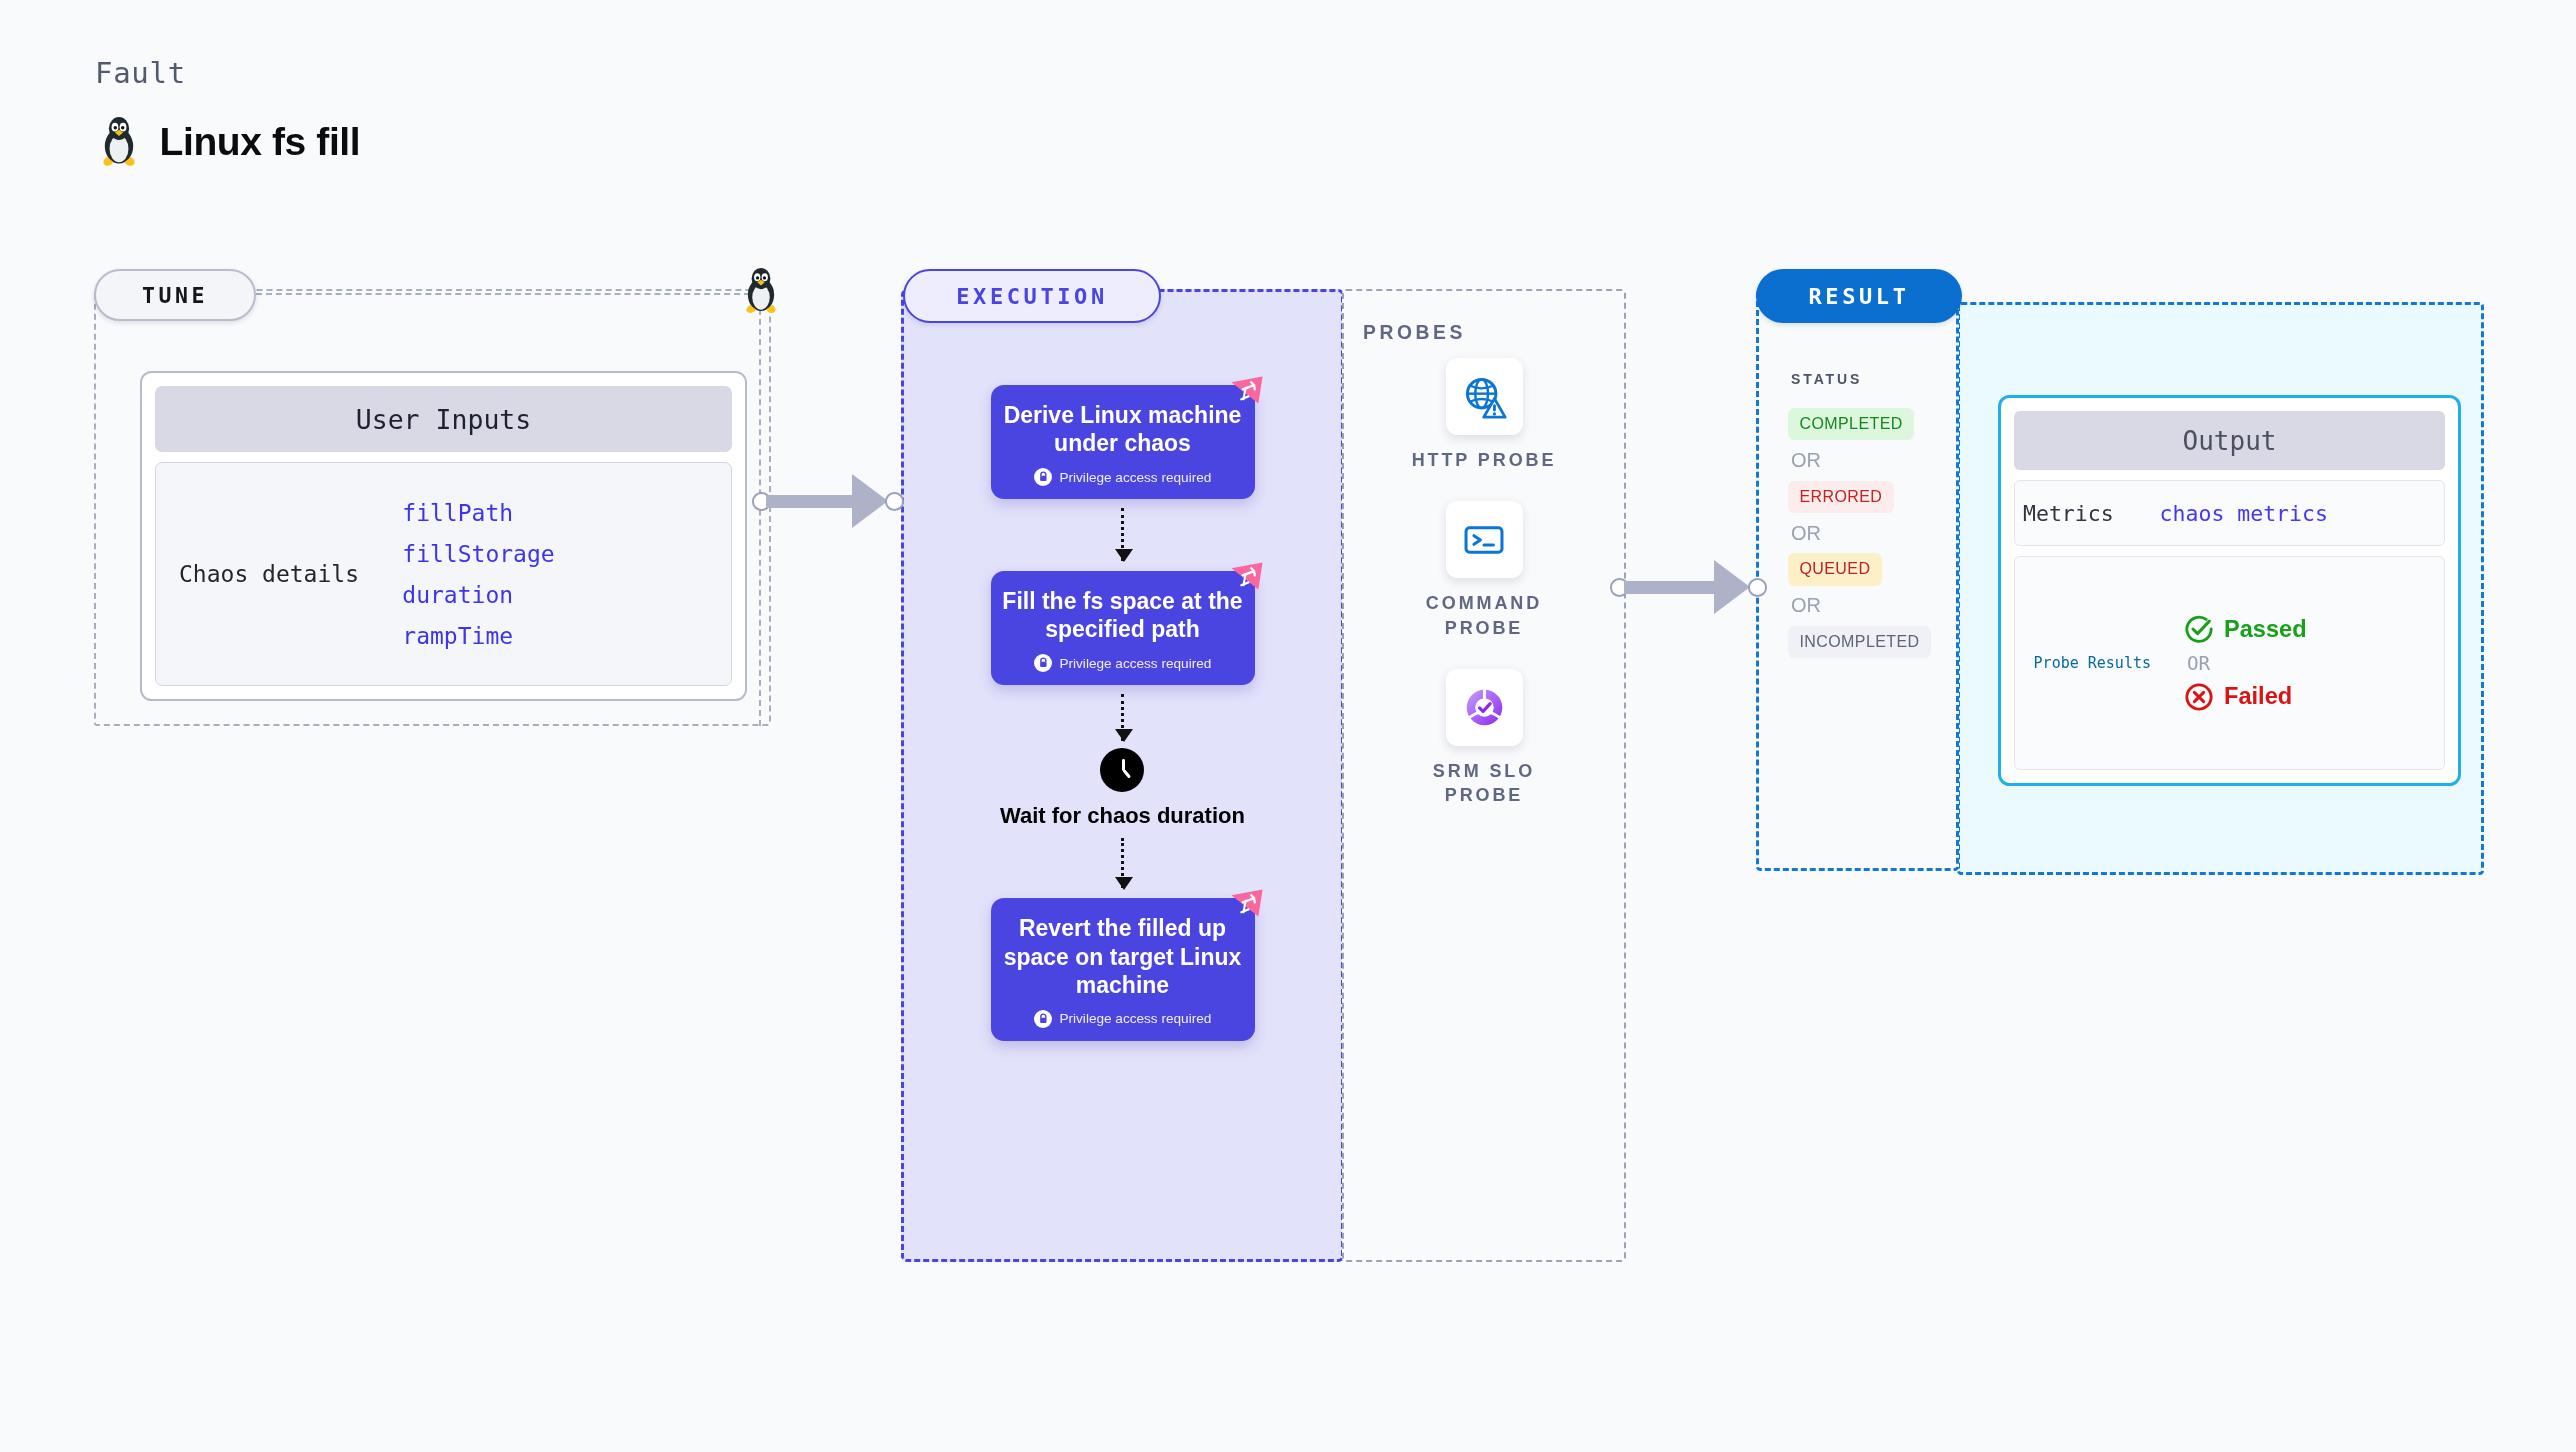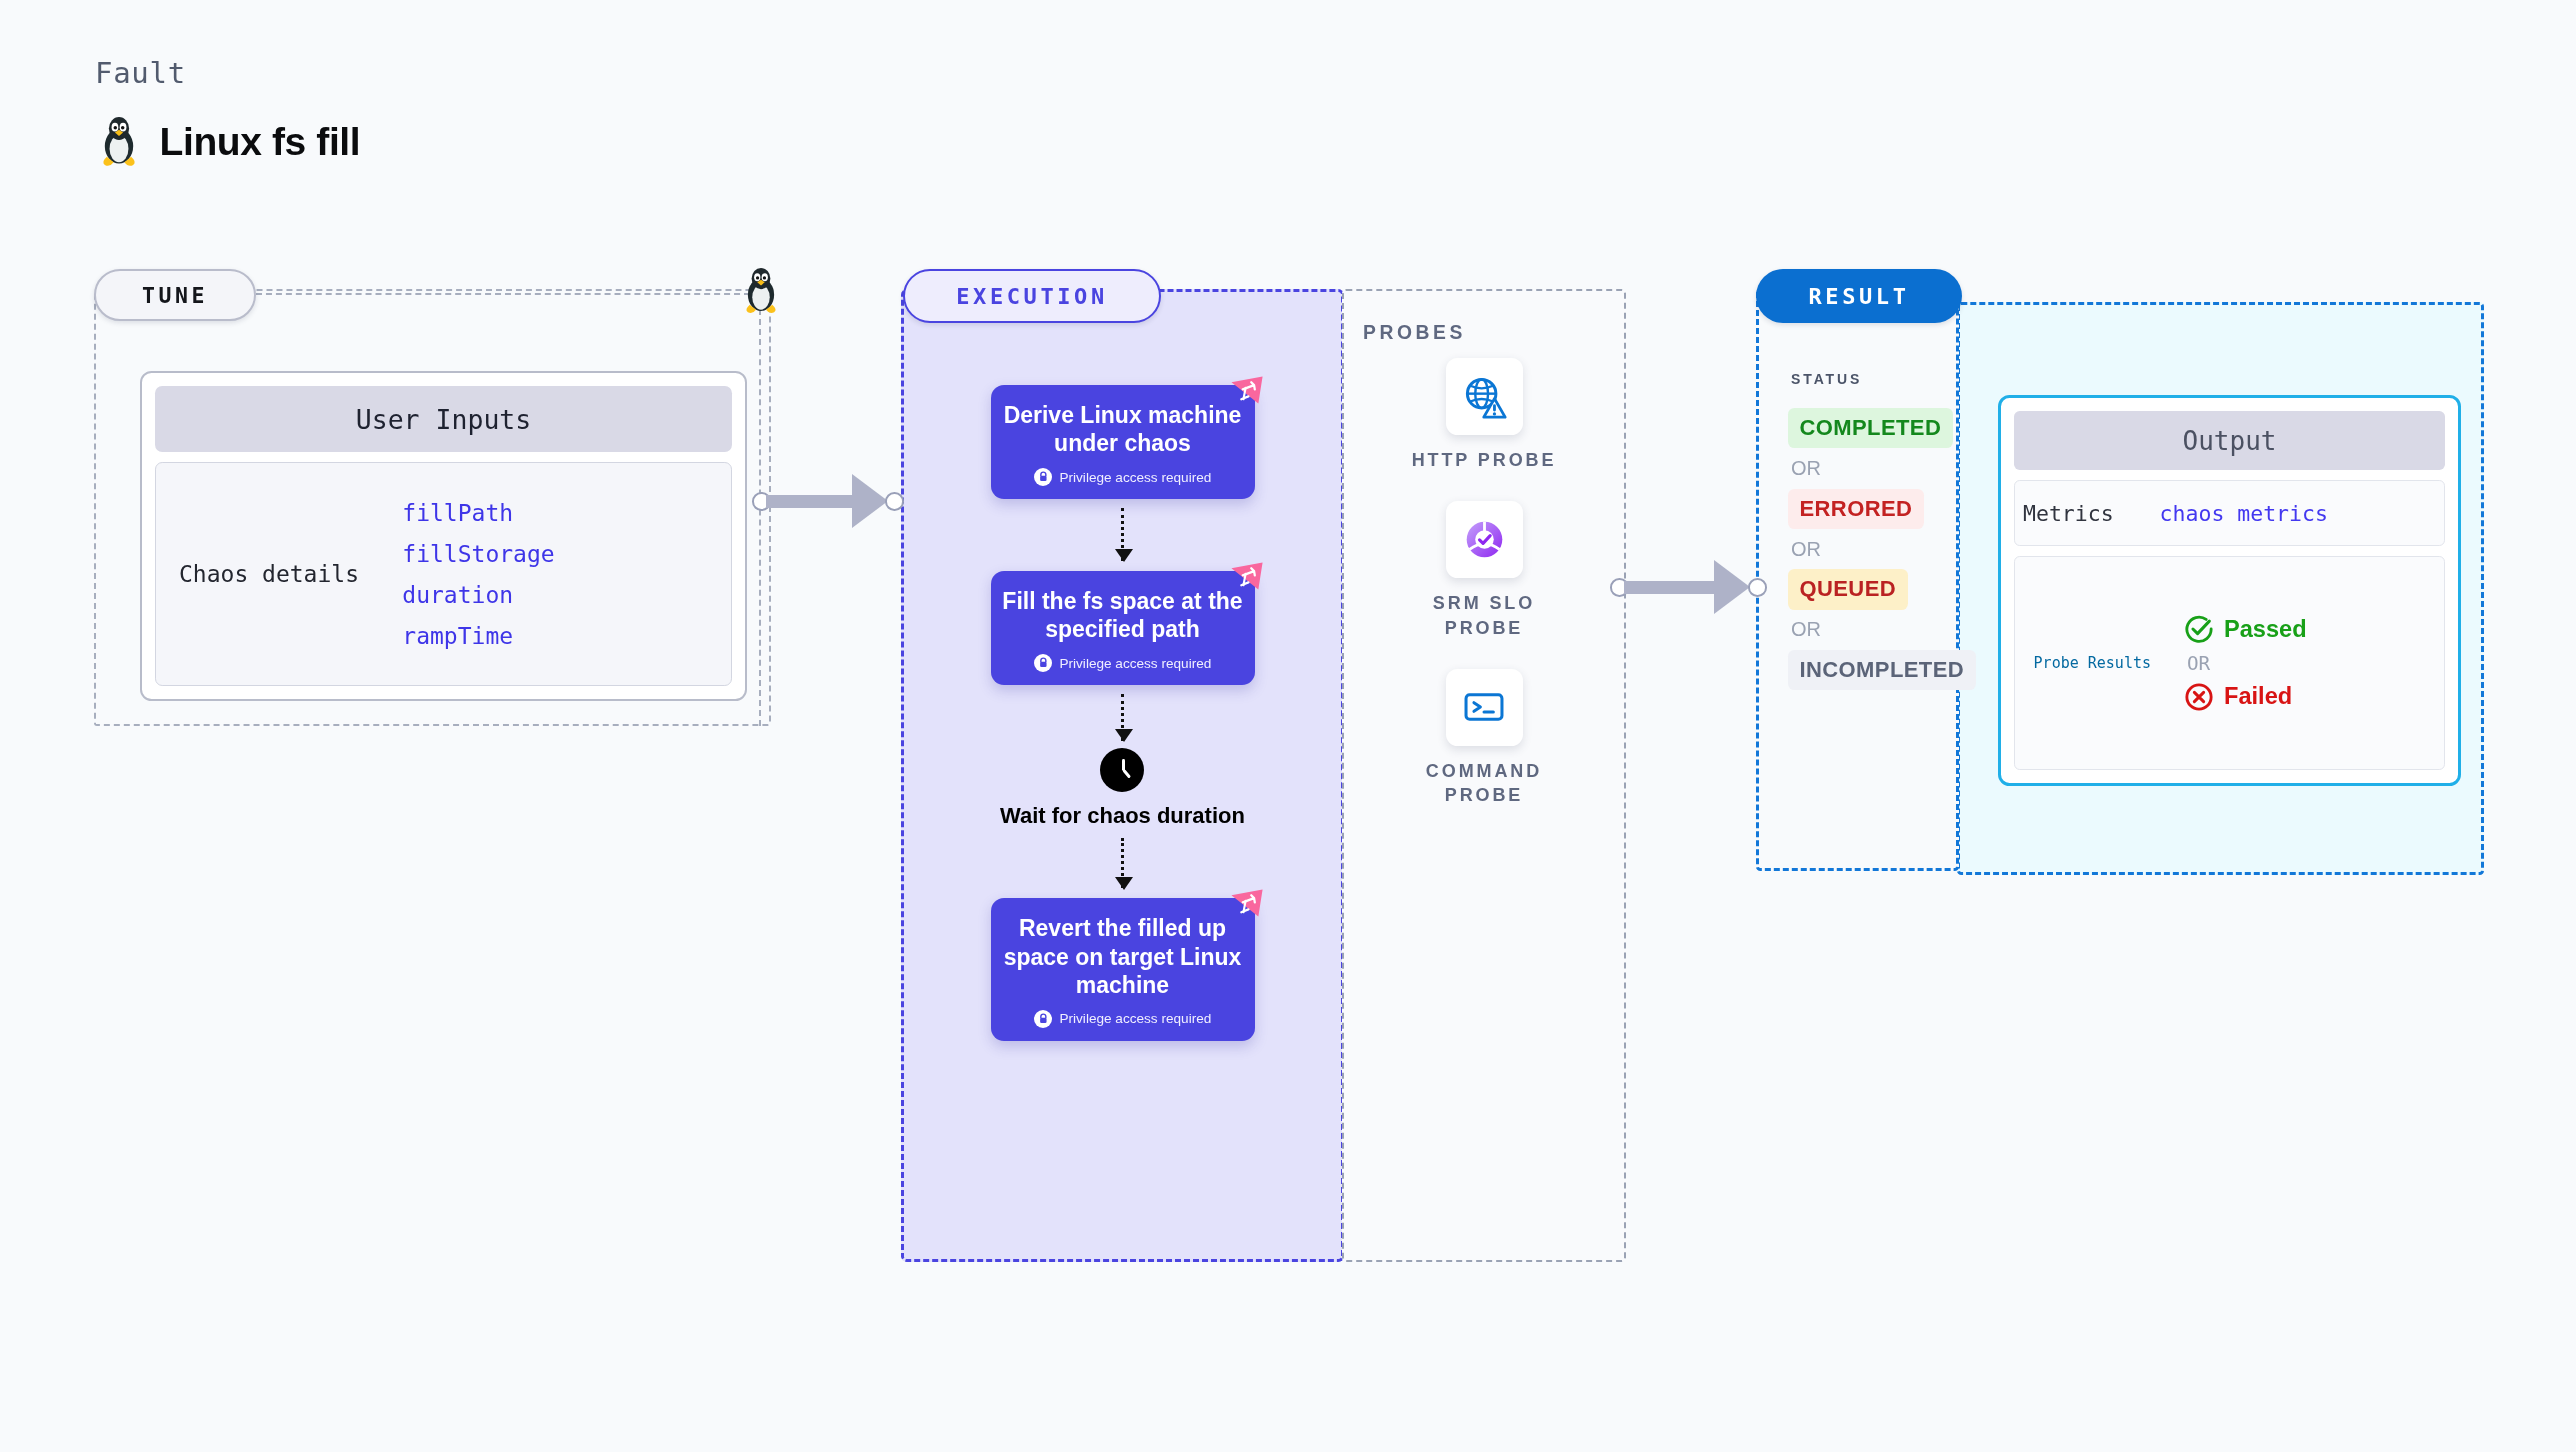--- a/index.html
+++ b/index.html
@@ -164,21 +164,21 @@
   
   .status-label {
     position: absolute; left: 1791px; top: 371px;
     font-size: 14px; font-weight: bold; color: #4B5468; letter-spacing: 2.9px;
   }
   .status-list {
     position: absolute; left: 1788px; top: 408px; width: 172px;
     display: flex; flex-direction: column; align-items: flex-start; gap: 8.6px;
   }
   .chip {
-    padding: 7.2px 11.5px; border-radius: 6.4px; font-size: 22px; font-weight: bold; letter-spacing: 0.4px;
+    padding: 7.2px 11.5px; border-radius: 6.4px; font-size: 16px; font-weight: normal; letter-spacing: 0.4px;
   }
   .chip-completed { background: #DDF6DE; color: #14881D; }
   .chip-errored  { background: #FDECEC; color: #C32222; }
   .chip-queued   { background: #FDF0C8; color: #BA2222; }
   .chip-incomplete { background: #EFF1F6; color: #5B6478; }
   .or-text { font-size: 20px; color: #9AA2B2; padding-left: 2.9px; }
 
   
   .output-card {
     position: absolute; left: 1989px; top: 395px; width: 463px; height: 391px;
@@ -369,46 +369,46 @@
           <path d="M47 36 L62 62 L32 62 Z" fill="#fff" stroke="#0B76D4" stroke-width="4" stroke-linejoin="round"></path>
           <rect x="45" y="44" width="4" height="10" rx="2" fill="#0B76D4"></rect>
           <circle cx="47" cy="57.5" r="2.3" fill="#0B76D4"></circle>
         </svg>
       </div>
       <div class="probe-name">HTTP PROBE</div>
     </div>
 
     <div class="probe-item">
       <div class="probe-tile">
+        <svg width="46" height="46" viewBox="0 0 64 64">
+          <rect x="7" y="15" width="50" height="34" rx="5" fill="none" stroke="#0B76D4" stroke-width="4.2"></rect>
+          <path d="M18 26 L27 32 L18 38" fill="none" stroke="#0B76D4" stroke-width="4.2" stroke-linecap="round" stroke-linejoin="round"></path>
+          <line x1="32" y1="39" x2="45" y2="39" stroke="#0B76D4" stroke-width="4.2" stroke-linecap="round"></line>
+        </svg>
+      </div>
+      <div class="probe-name">COMMAND PROBE</div>
+    </div>
+
+    <div class="probe-item">
+      <div class="probe-tile">
         <svg width="47" height="47" viewBox="0 0 66 66">
           <defs>
             <linearGradient id="slog" x1="0" y1="0" x2="1" y2="1">
               <stop offset="0%" stop-color="#C4A0FB"></stop>
                 <stop offset="100%" stop-color="#8F27F0"></stop>
             </linearGradient>
           </defs>
           <circle cx="33" cy="33" r="25" fill="url(#slog)"></circle>
           <path d="M33 8 L33 33" stroke="#fff" stroke-width="4"></path>
           <path d="M12 47 q21 -16 42 0" stroke="#fff" stroke-width="4" fill="none"></path>
           <circle cx="33" cy="33" r="13" fill="#fff"></circle>
           <path d="M26 33.5 L31 38.5 L41 27.5" stroke="#8F27F0" stroke-width="4.4" fill="none" stroke-linecap="round" stroke-linejoin="round"></path>
         </svg>
       </div>
       <div class="probe-name">SRM SLO PROBE</div>
-    </div>
-
-    <div class="probe-item">
-      <div class="probe-tile">
-        <svg width="46" height="46" viewBox="0 0 64 64">
-          <rect x="7" y="15" width="50" height="34" rx="5" fill="none" stroke="#0B76D4" stroke-width="4.2"></rect>
-          <path d="M18 26 L27 32 L18 38" fill="none" stroke="#0B76D4" stroke-width="4.2" stroke-linecap="round" stroke-linejoin="round"></path>
-          <line x1="32" y1="39" x2="45" y2="39" stroke="#0B76D4" stroke-width="4.2" stroke-linecap="round"></line>
-        </svg>
-      </div>
-      <div class="probe-name">COMMAND PROBE</div>
     </div>
   </div>
 
   <div class="arrow-grp" style="left:1610px; top:559px; width:179px; height:57px;">
     <div class="arrow-dot" style="left:0px; top:19.3px;"></div>
     <div class="arrow-bar" style="left:14.3px; top:22px; width:96px;"></div>
     <div class="arrow-head" style="left:104px; top:1.4px;"></div>
     <div class="arrow-dot" style="left:138px; top:19.3px;"></div>
   </div>
 

